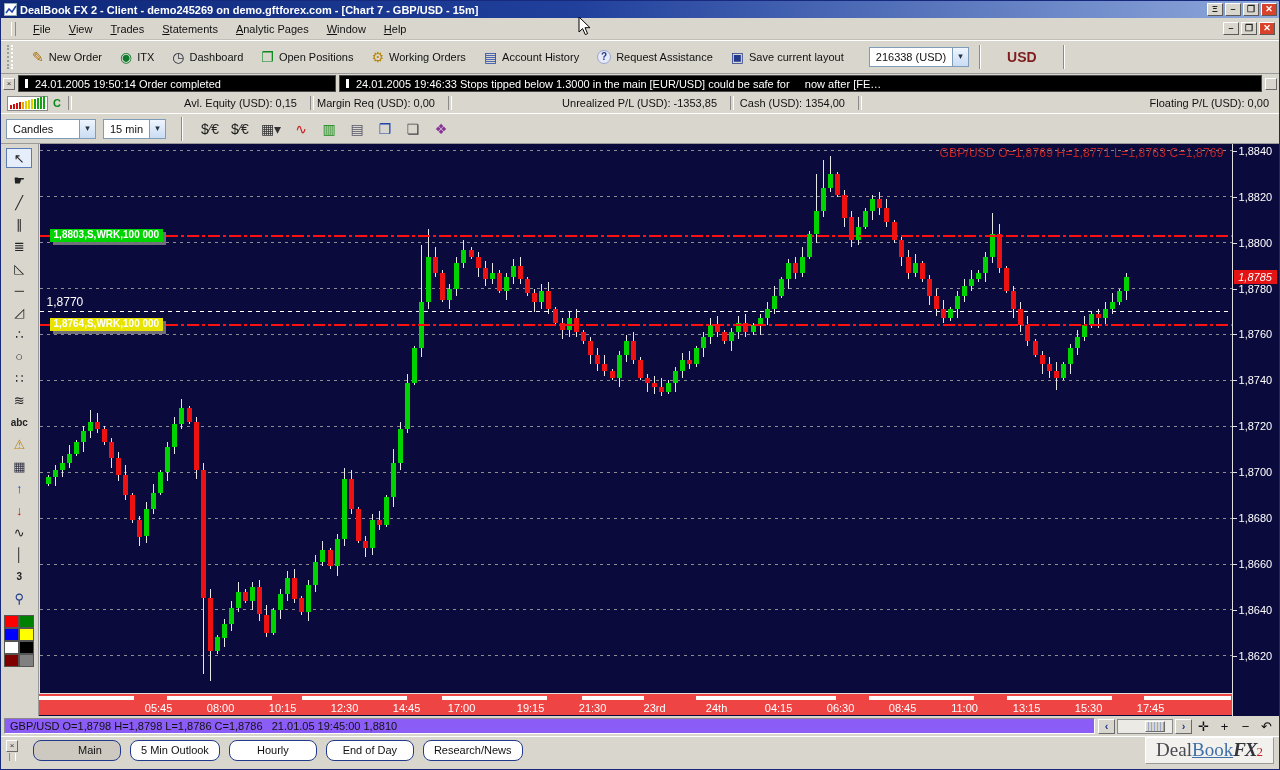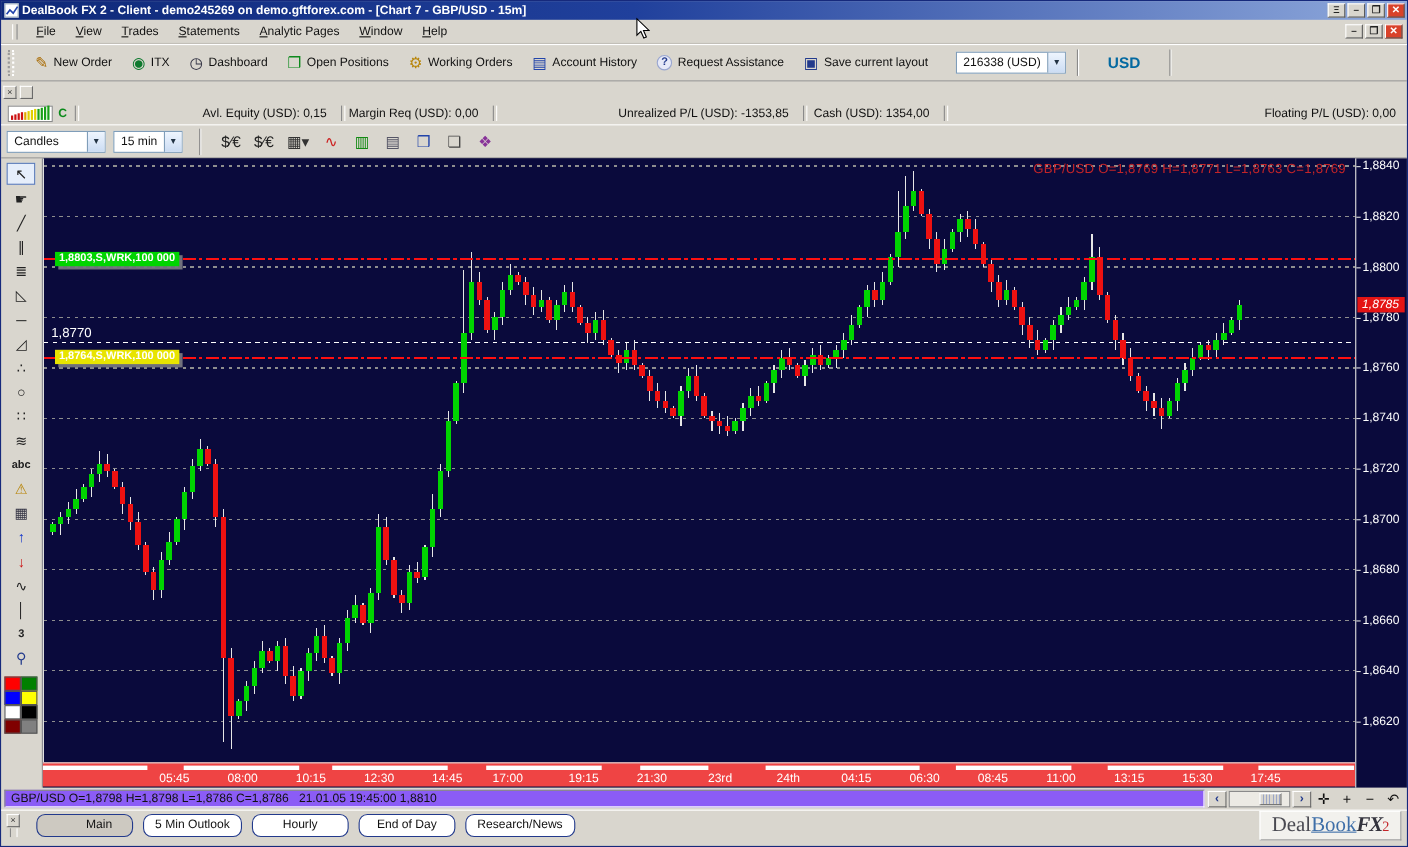--- a/index.html
+++ b/index.html
@@ -27,21 +27,21 @@
   .toolbar { height:34px; display:flex; align-items:center; gap:2px; padding:0 6px;
     border-top:1px solid #fff; border-bottom:1px solid #9a9a9a; }
   .tgrip { width:6px; height:24px; border-left:2px dotted #9a9a9a; border-right:2px dotted #fff; margin-right:8px; }
   .tbtn { display:flex; align-items:center; gap:5px; padding:4px 9px; white-space:nowrap; }
   .tb-ico { font-size:14px; line-height:14px; }
   .tb-ico.q { background:#e6e9f8; border:1px solid #99a6d0; border-radius:8px; width:14px; height:14px; text-align:center; font-size:10px; font-weight:bold; line-height:12px; }
   .vsep { width:2px; height:24px; border-left:1px solid #8a8a8a; border-right:1px solid #fff; margin:0 8px; }
   .combo { display:flex; align-items:center; background:#fff; border:1px solid #7f9db9; height:20px; }
   .cval { padding:0 6px; min-width:66px; white-space:nowrap; }
   .carrow { width:16px; height:18px; border-left:1px solid #7f9db9; background:linear-gradient(#eef5fe,#cbdcf3); text-align:center; font-size:9px; line-height:17px; color:#234; }
-  .usd { color:#0369a1; font-weight:bold; font-size:14px; padding:0 16px; }
+  .usd { color:#7f1d1d; font-weight:bold; font-size:14px; padding:0 16px; }
 
   
   .msgrow { height:19px; display:flex; align-items:center; gap:3px; padding:0 2px; }
   .smallbox { width:12px; height:12px; background:#d9d6ce; border:1px solid; border-color:#fff #6a6a6a #6a6a6a #fff;
     font-size:8px; line-height:10px; text-align:center; color:#333; }
   .msg { background:#000; color:#fff; height:17px; line-height:15px; padding:1px 6px; white-space:nowrap; overflow:hidden; border:1px solid #4a4a4a; }
   .msg::before { content:""; display:inline-block; width:3px; height:9px; background:#fff; margin-right:7px; }
   .msg.m1 { width:318px; }
   .msg.m2 { flex:1; }
 
@@ -190,20 +190,22 @@
       <span class="cval">216338 (USD)</span>
       <span class="carrow">▾</span>
     </span>
     <span class="vsep"></span>
     <span class="usd">USD</span>
     <span class="vsep"></span>
   </div>
 
   <div class="msgrow">
     <span class="smallbox">×</span>
+    <div class="msg m1">24.01.2005 19:50:14 Order completed</div>
+    <div class="msg m2">24.01.2005 19:46:33 Stops tipped below 1.3000 in the main [EUR/USD] could be safe for&nbsp;&nbsp;&nbsp;&nbsp;&nbsp;now after [FE…</div>
     <span class="smallbox"></span>
   </div>
 
   <div class="acctrow">
     <span class="sigwrap">
       <span class="sigbox" id="sigBox">
           <span class="sigbar" style="background: rgb(204, 17, 17); height: 4px;"></span>
           <span class="sigbar" style="background: rgb(204, 17, 17); height: 4.75px;"></span>
           <span class="sigbar" style="background: rgb(204, 17, 17); height: 5.5px;"></span>
           <span class="sigbar" style="background: rgb(204, 17, 17); height: 6.25px;"></span>

